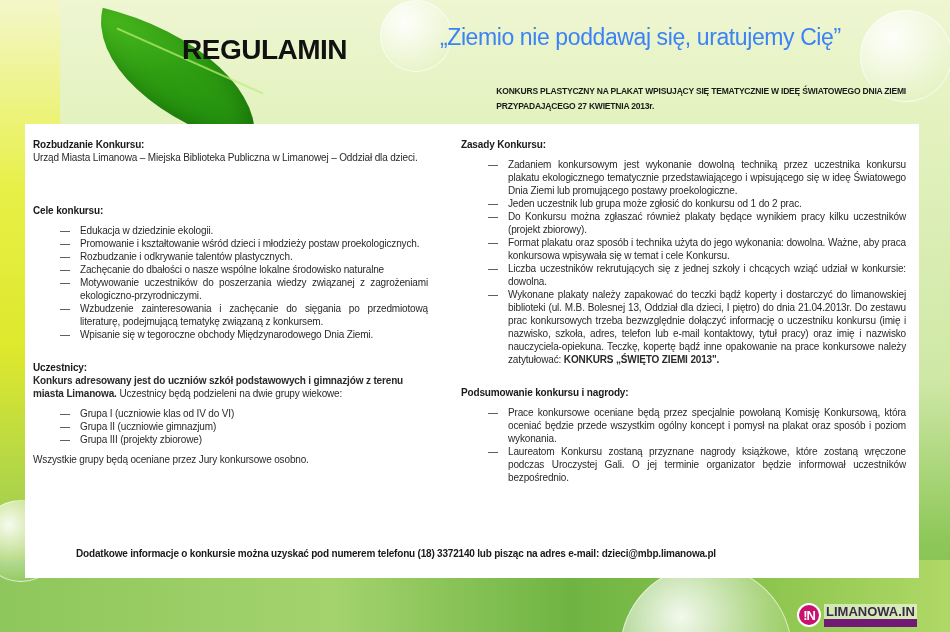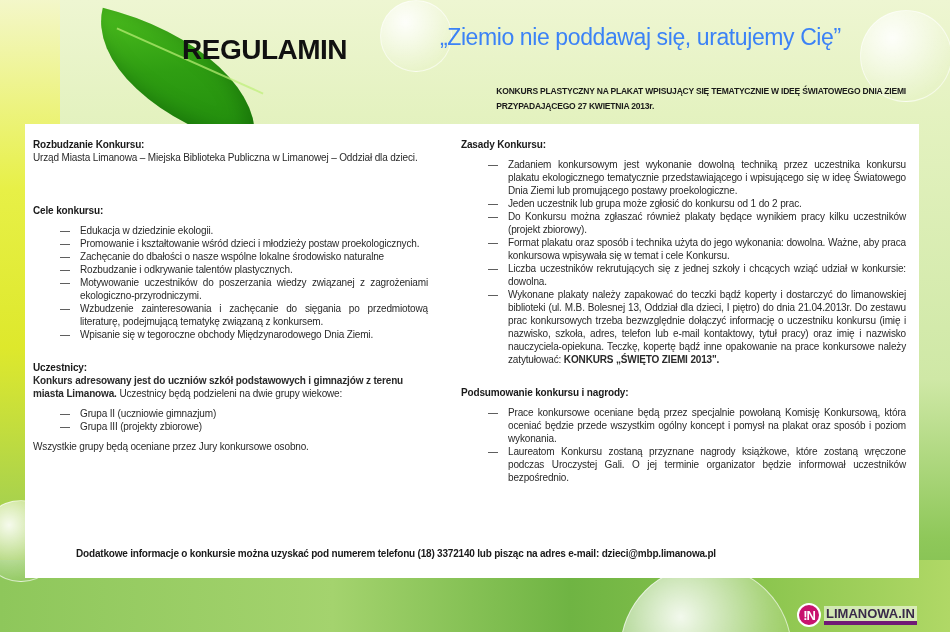--- a/index.html
+++ b/index.html
@@ -70,21 +70,21 @@
   .logo {
     position: absolute; left: 797px; top: 603px; display: flex; align-items: center;
   }
   .logo-badge {
     width: 24px; height: 24px; border-radius: 50%; background: #c8126e; color: #fff;
     font-weight: bold; font-size: 13px; display: flex; align-items: center; justify-content: center;
     border: 2px solid #fff; box-sizing: border-box; letter-spacing: -1px;
   }
   .logo-text {
     margin-left: 3px; font-size: 13px; font-weight: bold; color: #3a2a4a;
-    border-bottom: 4px solid #701a75; padding: 0 2px; background: rgba(255,255,255,0.55);
+    border-bottom: 8px solid #701a75; padding: 0 2px; background: rgba(255,255,255,0.55);
   }
 </style>
 </head>
 <body>
 
 <div class="bg-left"></div>
 <div class="bg-bottom"></div>
 <div class="bubble" style="left:380px;top:0px;width:70px;height:70px;"></div>
 <div class="bubble" style="left:860px;top:10px;width:90px;height:90px;"></div>
 <div class="bubble" style="left:620px;top:565px;width:170px;height:170px;"></div>
@@ -105,32 +105,33 @@
     <div class="sec">
       <div class="sec-title">Rozbudzanie Konkursu:</div>
       <div>Urząd Miasta Limanowa – Miejska Biblioteka Publiczna w Limanowej – Oddział dla dzieci.</div>
     </div>
     <div class="gap-lg"></div>
     <div class="sec">
       <div class="sec-title">Cele konkursu:</div>
       <ul class="dash">
         <li>Edukacja w dziedzinie ekologii.</li>
         <li>Promowanie i kształtowanie wśród dzieci i młodzieży postaw proekologicznych.</li>
+        <li>Rozbudzanie i odkrywanie talentów plastycznych.</li>
         <li>Zachęcanie do dbałości o nasze wspólne lokalne środowisko naturalne</li>
-        <li>Rozbudzanie i odkrywanie talentów plastycznych.</li>
         <li>Motywowanie uczestników do poszerzania wiedzy związanej z zagrożeniami ekologiczno-przyrodniczymi.</li>
         <li>Wzbudzenie zainteresowania i zachęcanie do sięgania po przedmiotową literaturę, podejmującą tematykę związaną z konkursem.</li>
         <li>Wpisanie się w tegoroczne obchody Międzynarodowego Dnia Ziemi.</li>
       </ul>
     </div>
     <div style="height:6px"></div>
     <div class="sec">
       <div class="sec-title">Uczestnicy:</div>
       <div><b>Konkurs adresowany jest do uczniów szkół podstawowych i gimnazjów z terenu miasta Limanowa.</b><span> Uczestnicy będą podzieleni na dwie grupy wiekowe:</span></div>
       <ul class="dash">
+        <li>Grupa I (uczniowie klas od IV do VI)</li>
         <li>Grupa II (uczniowie gimnazjum)</li>
         <li>Grupa III (projekty zbiorowe)</li>
       </ul>
       <div>Wszystkie grupy będą oceniane przez Jury konkursowe osobno.</div>
     </div>
   </div>
 
   <div class="col col-right">
     <div class="sec">
       <div class="sec-title">Zasady Konkursu:</div>

